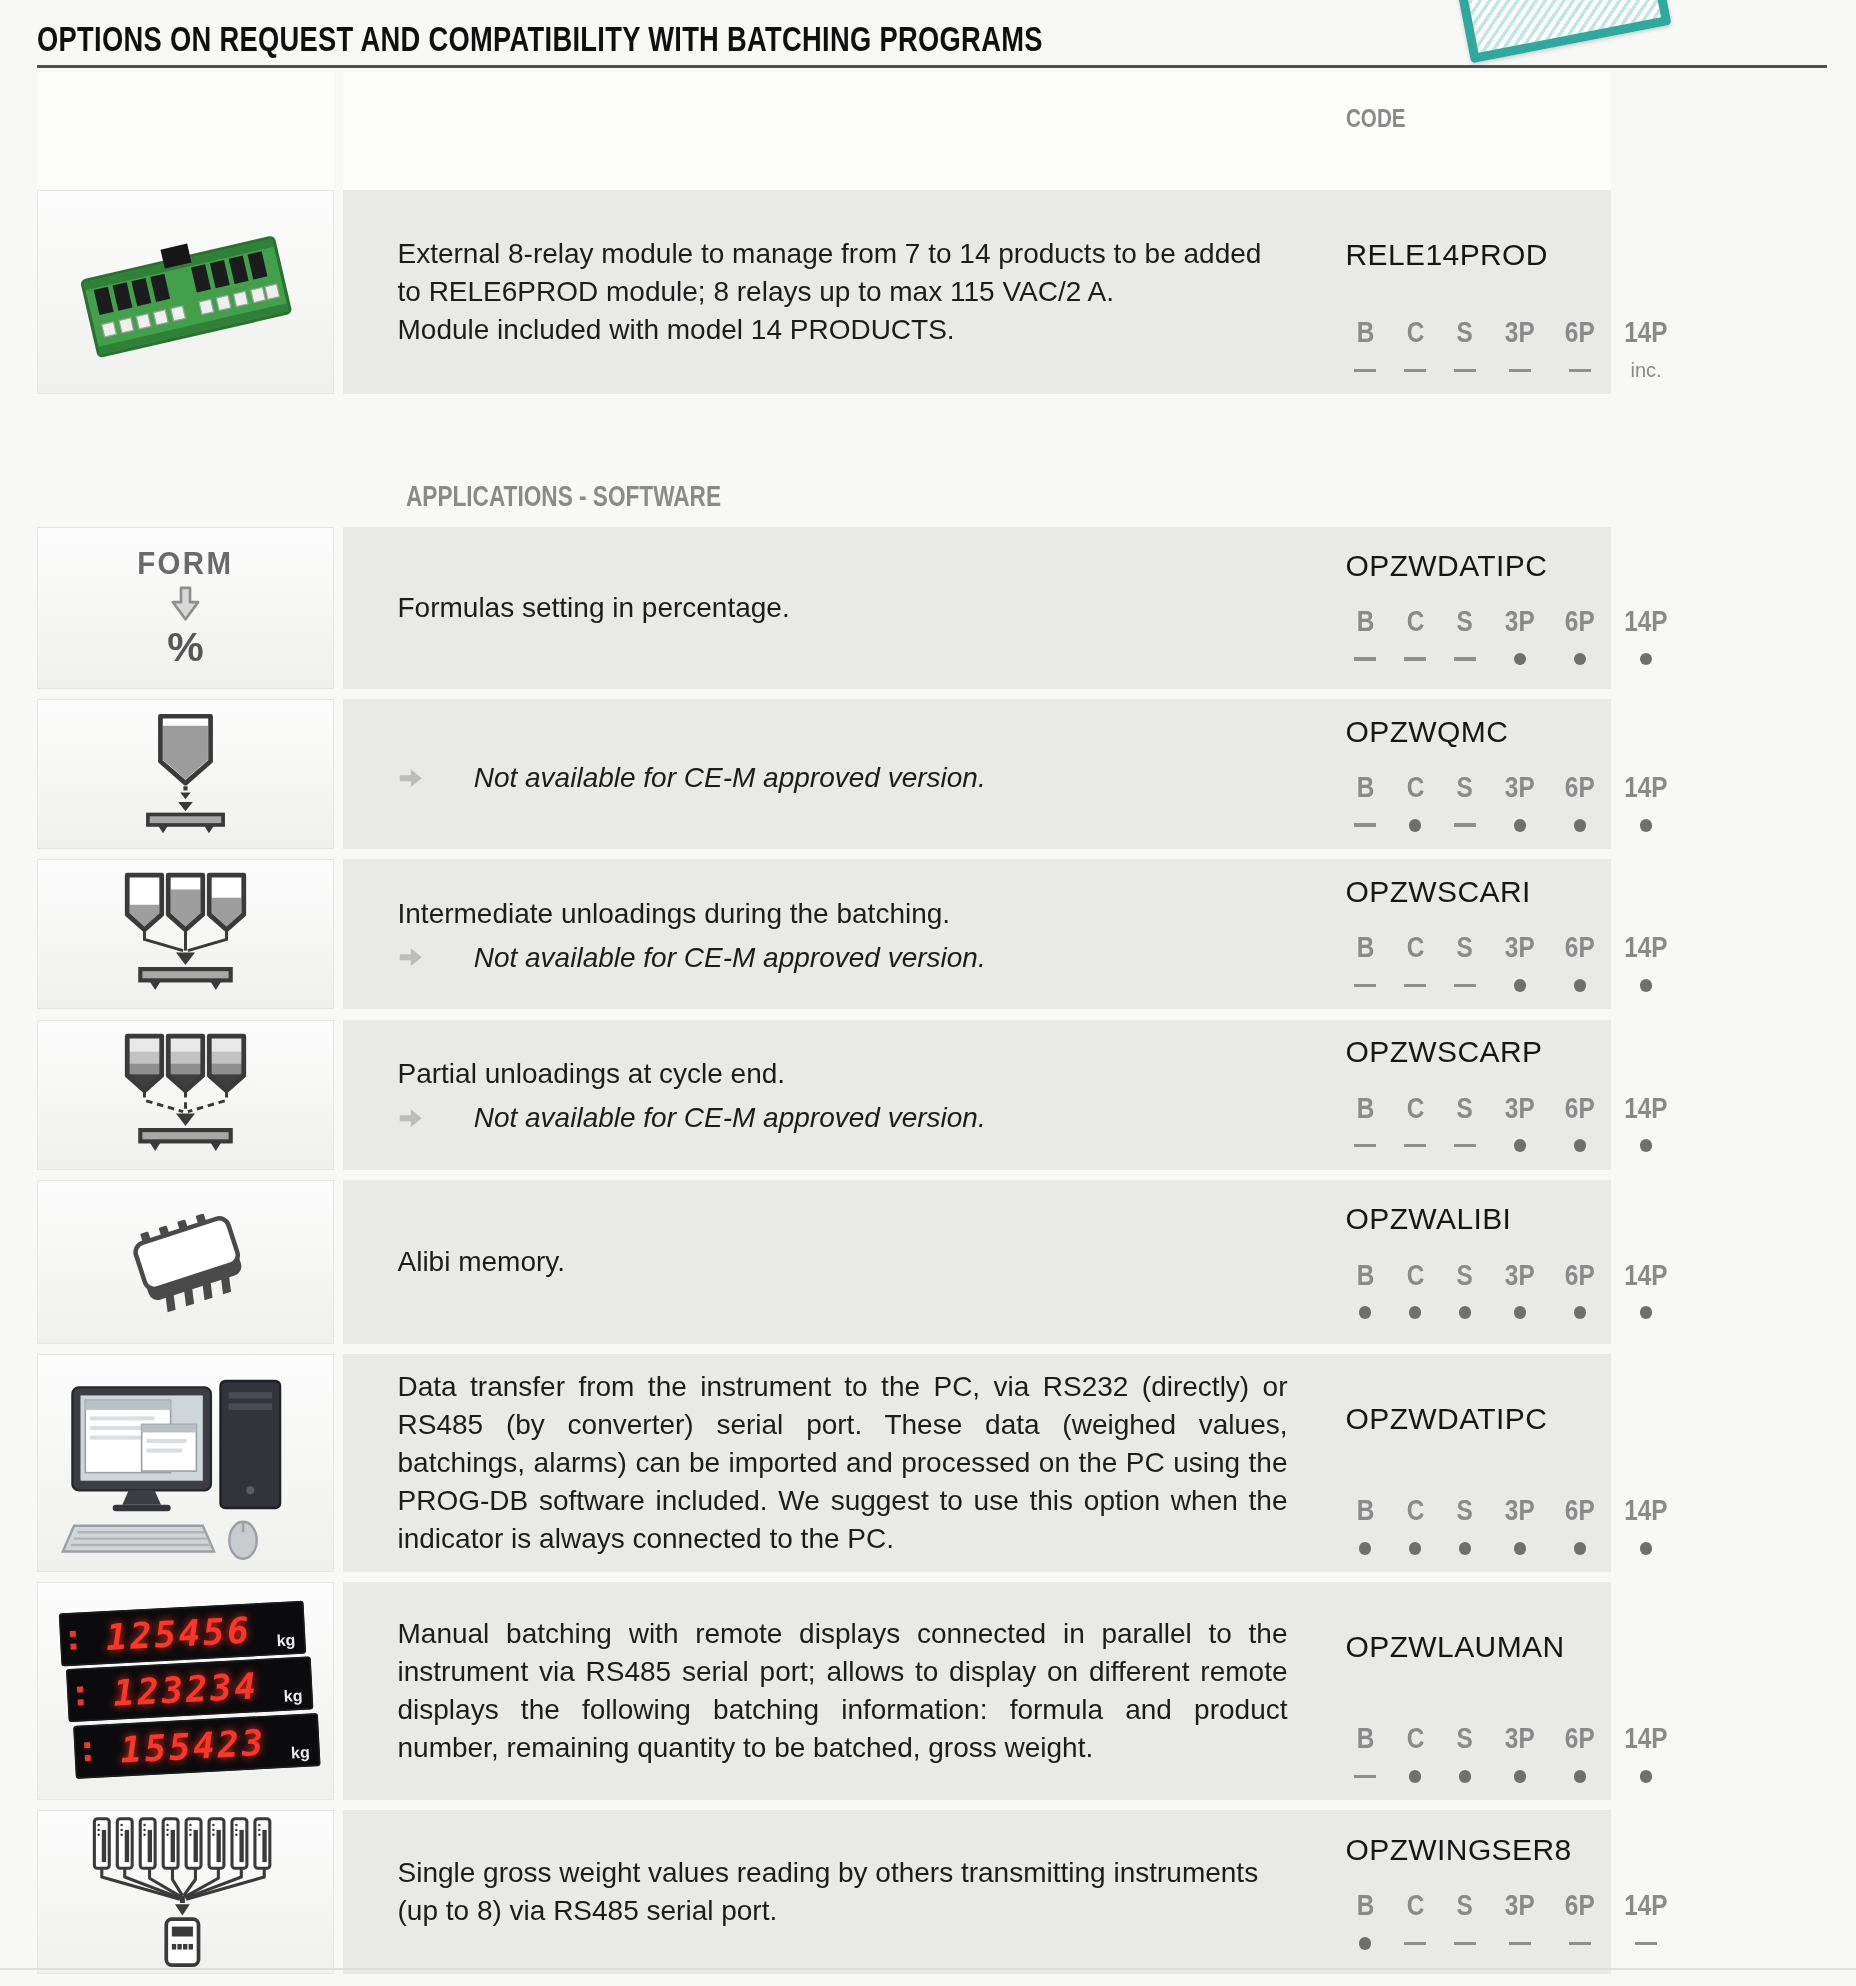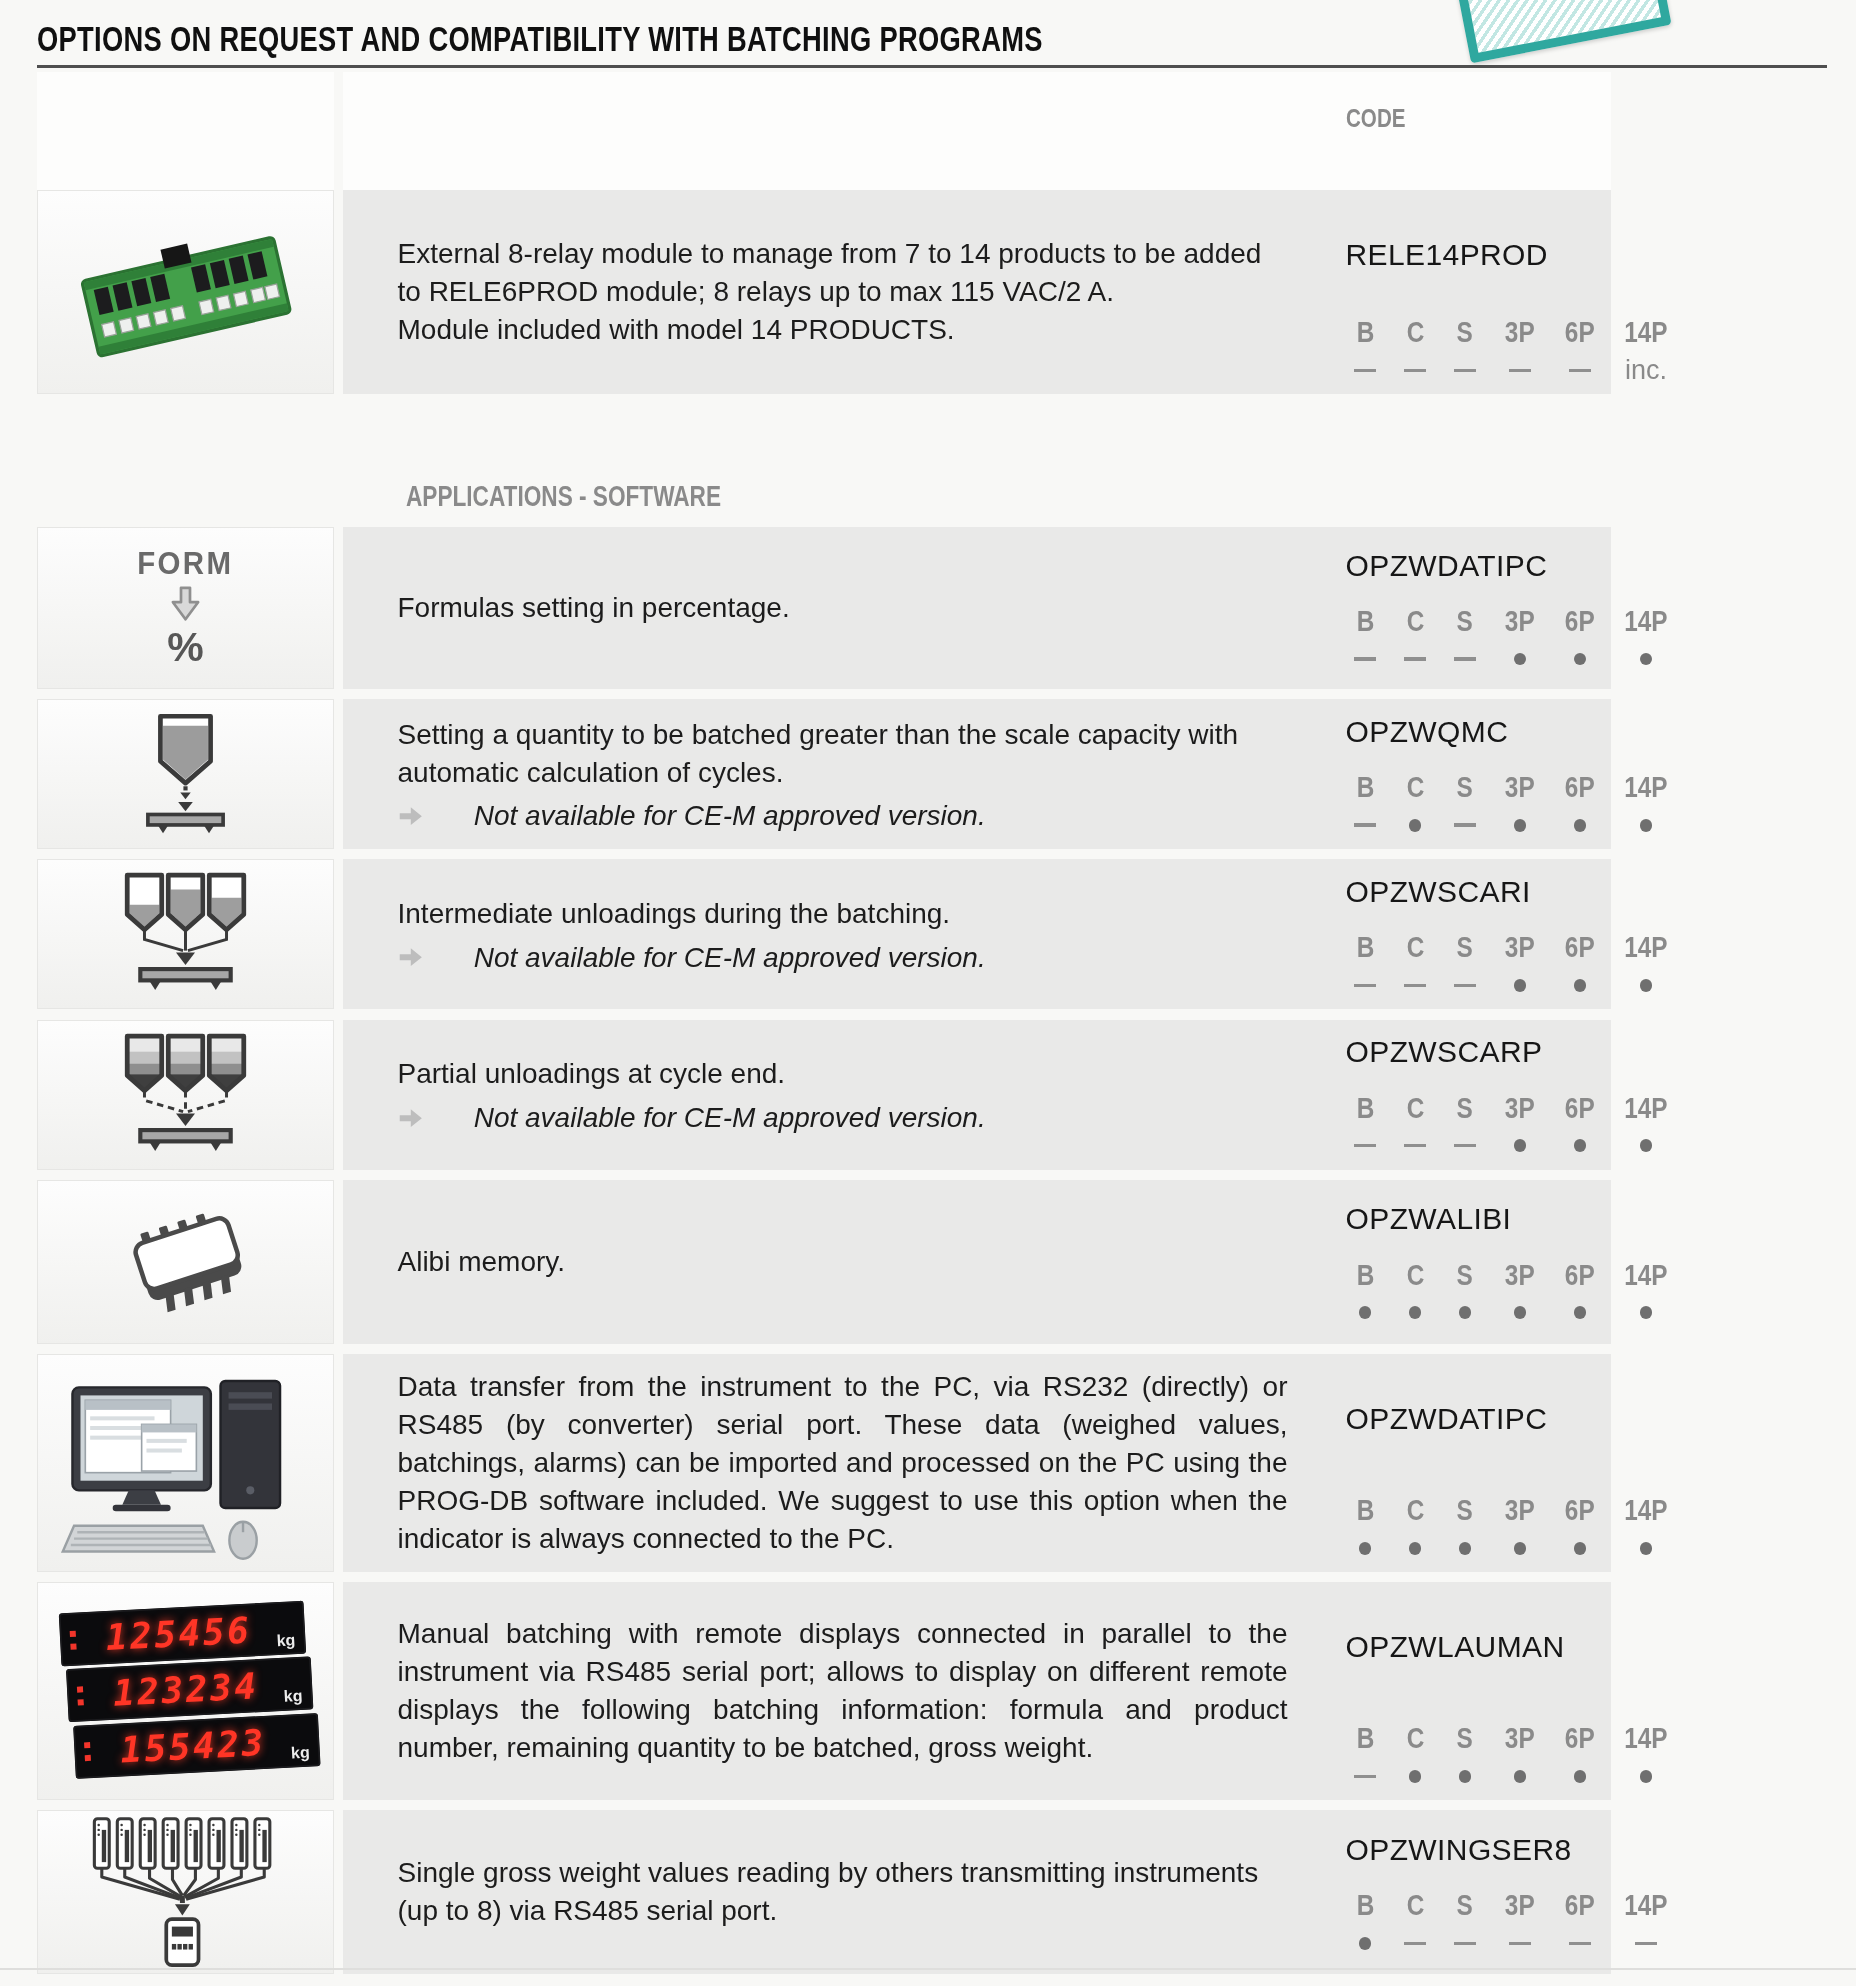--- a/index.html
+++ b/index.html
@@ -48,21 +48,21 @@
   .row-2 .code-label,.row-3 .code-label,.row-4 .code-label,.row-5 .code-label,
   .row-6 .code-label,.row-9 .code-label{margin-bottom:22px;}
   .compat-header,.compat-values{display:flex;gap:11px;align-items:center;}
   .compat-values{margin-top:12px;}
   .compat-cell{display:inline-flex;justify-content:center;align-items:center;height:34px;}
   .compat-values .compat-cell{height:17px;}
   .c0,.c1,.c2{width:39px}.c3,.c4{width:49px}.c5{width:61px}
   .compat-header .compat-cell{font-size:29px;font-weight:bold;color:#8a8a8a;}
   .dot{width:12.8px;height:12.8px;border-radius:50%;background:#6f6f6f;}
   .dash{width:22px;height:3.4px;background:#8f8f8f;}
-  .compat-cell.inc{font-size:27px;color:#8a8a8a;}
+  .compat-cell.inc{font-size:20px;color:#8a8a8a;}
 
   
   .form-icon{display:flex;flex-direction:column;align-items:center;}
   .form-word{font-size:32px;font-weight:bold;color:#6a6a6a;letter-spacing:2.6px;transform:scaleX(.92);}
   .form-arrow{margin:3.4px 0 0 0;}
   .form-pct{font-size:41px;font-weight:bold;color:#575757;margin-top:1.7px;}
 
   
   .led-stack{transform:rotate(-3deg);}
   .led-panel{width:228px;height:53px;background:#0b0b0d;border-radius:3.4px;display:flex;align-items:center;
@@ -250,21 +250,20 @@
     <rect x="106" y="146" width="8" height="8" fill="#3a3a3a"></rect>
     <polygon points="100,158 120,158 110,171" fill="#3a3a3a"></polygon>
     <polygon points="96,176 124,176 110,194" fill="#3a3a3a"></polygon>
     <rect x="38" y="200" width="144" height="20" fill="#a8a8a8" stroke="#3a3a3a" stroke-width="7"></rect>
     <polygon points="58,222 76,222 67,236" fill="#3a3a3a"></polygon>
     <polygon points="146,222 164,222 155,236" fill="#3a3a3a"></polygon>
   </svg>
           </div>
     <div class="content-cell">
       <div class="desc">
-        <div class="desc-text">Setting a quantity to be batched greater than the scale capacity with automatic calculation of cycles.</div>
         <div class="note">
           <svg class="note-arrow" width="25.6" height="20.4" viewBox="0 0 30 24">
                   <path d="M2 8.5 h13 v-7 l13 10.5 -13 10.5 v-7 H2 Z" fill="#bdbdbd"></path>
                 </svg>
           <span class="note-text">Not available for CE-M approved version.</span>
         </div>
       </div>
       <div class="code-stack">
         <div class="code-label">OPZWQMC</div>
         <div class="compat">

